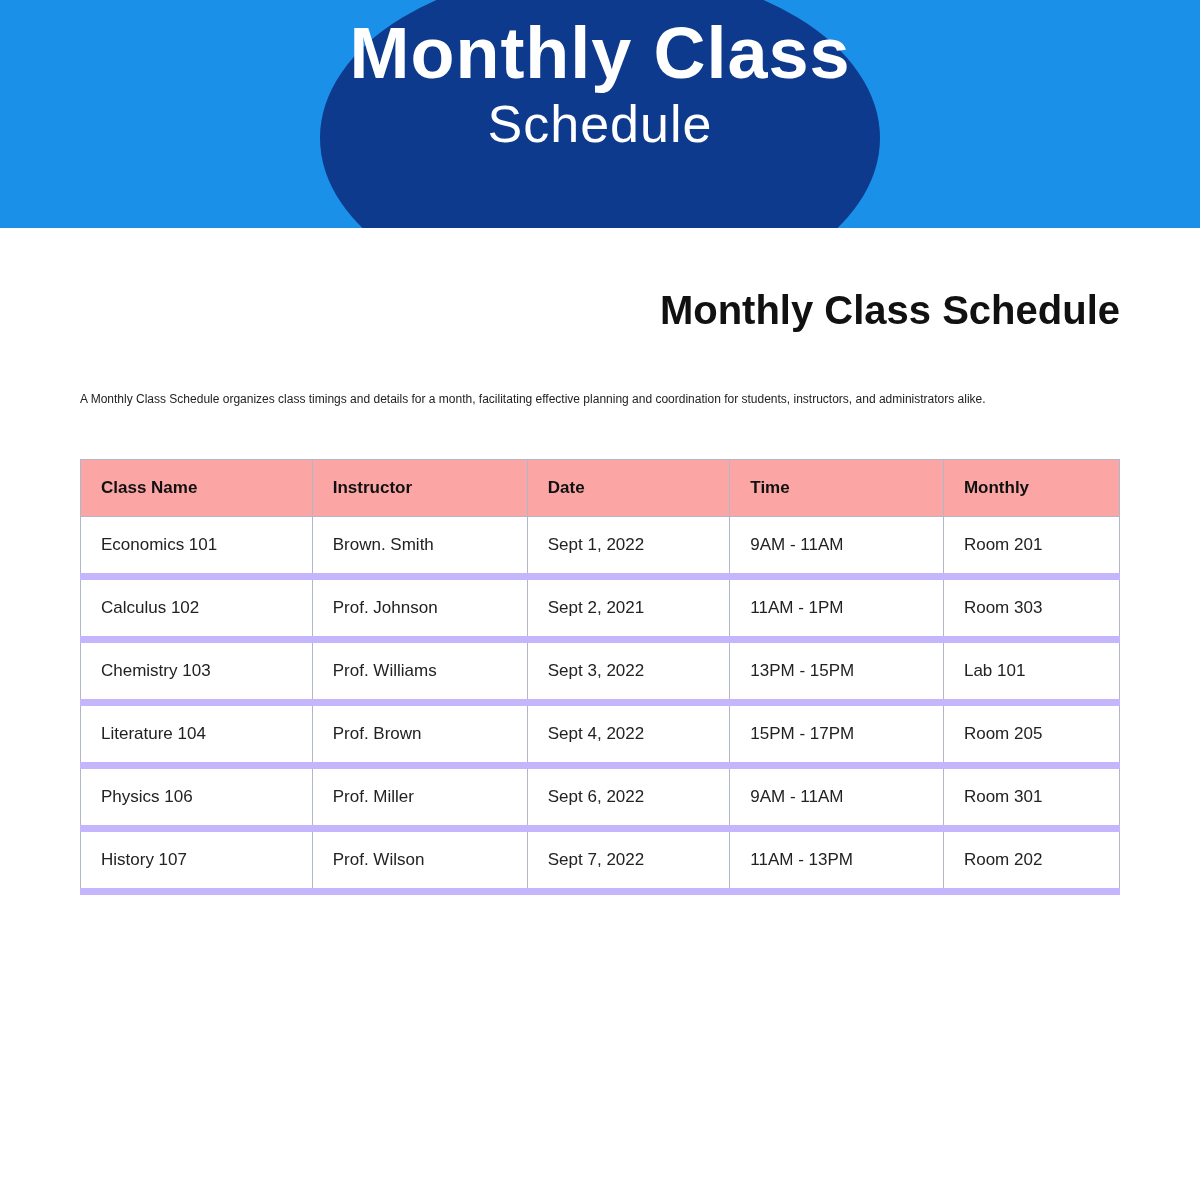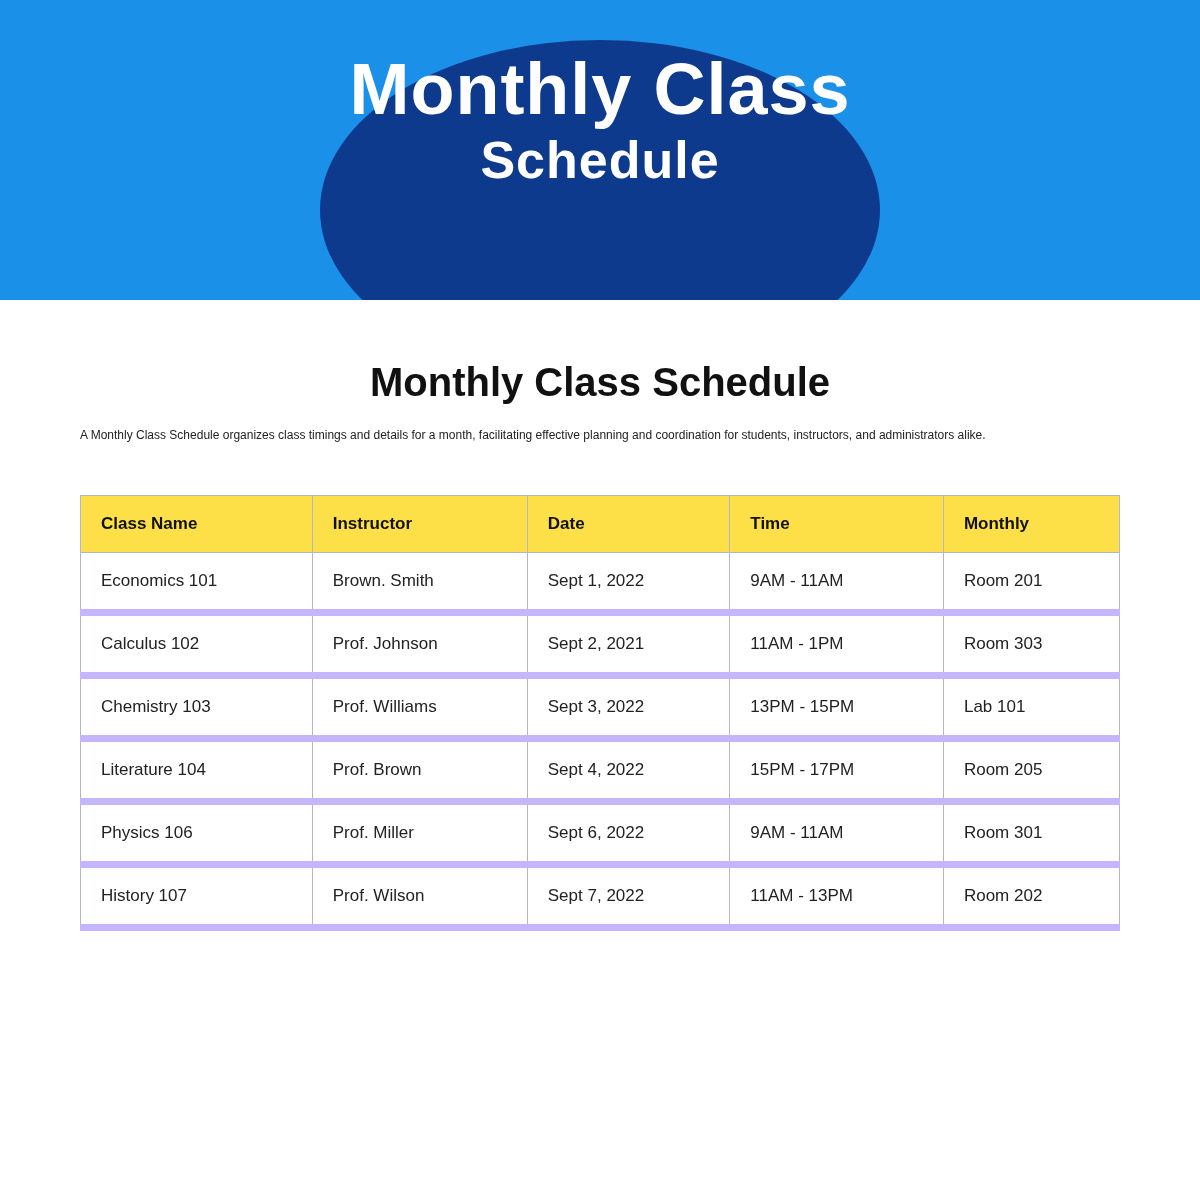--- a/index.html
+++ b/index.html
@@ -12,21 +12,21 @@
       font-family: 'Arial', sans-serif;
       background: #ffffff;
       width: 1200px;
       min-height: 1200px;
     }
 
     
     .header {
       position: relative;
       width: 100%;
-      height: 300px;
+      height: 228px;
       background: #1a90e8;
       overflow: hidden;
       display: flex;
       align-items: center;
       justify-content: center;
     }
 
     .header-dark-shape {
       position: absolute;
       width: 560px;
@@ -48,36 +48,36 @@
     .header-title-line1 {
       font-size: 72px;
       font-weight: 900;
       color: #ffffff;
       letter-spacing: 1px;
       line-height: 1.1;
     }
 
     .header-title-line2 {
       font-size: 52px;
-      font-weight: 700;
+      font-weight: 400;
       color: #ffffff;
       letter-spacing: 1px;
     }
 
     
     .main-content {
       padding: 60px 80px 60px 80px;
     }
 
     .page-heading {
-      text-align: center;
+      text-align: right;
       font-size: 40px;
       font-weight: 900;
       color: #111111;
-      margin-bottom: 20px;
+      margin-bottom: 56px;
     }
 
     .description {
       font-size: 12px;
       color: #222222;
       line-height: 1.7;
       text-align: justify;
       margin-bottom: 50px;
     }
 
@@ -89,21 +89,21 @@
     }
 
     .schedule-table th,
     .schedule-table td {
       border: 1px solid #b0b8c8;
       padding: 18px 20px;
       font-size: 17px;
     }
 
     .schedule-table thead tr {
-      background: #fde047;
+      background: #fca5a5;
     }
 
     .schedule-table th {
       font-weight: 700;
       color: #111111;
       text-align: left;
     }
 
     .schedule-table td {
       color: #222222;

